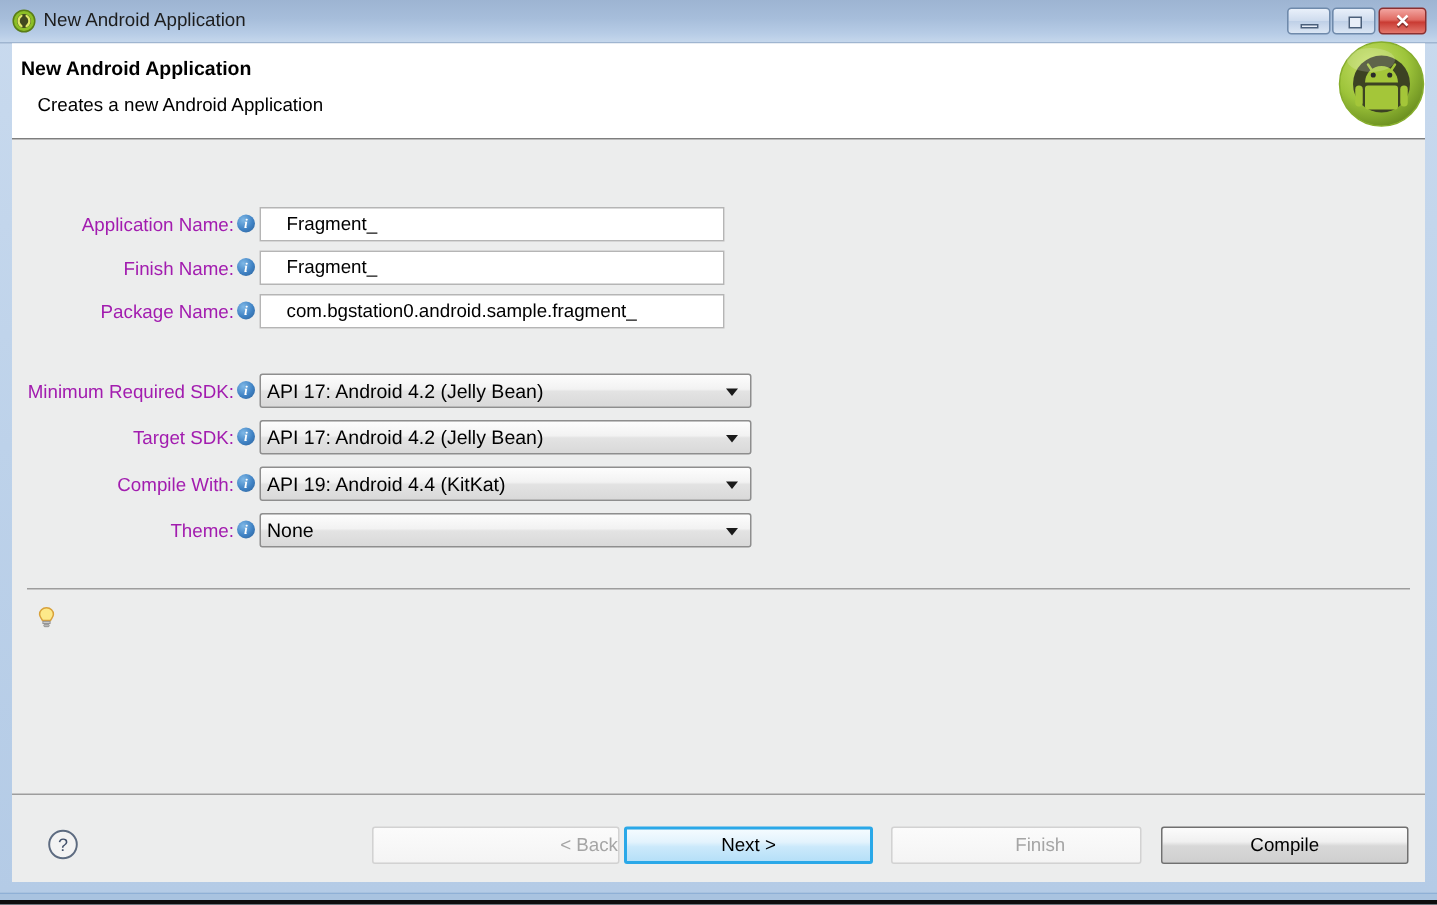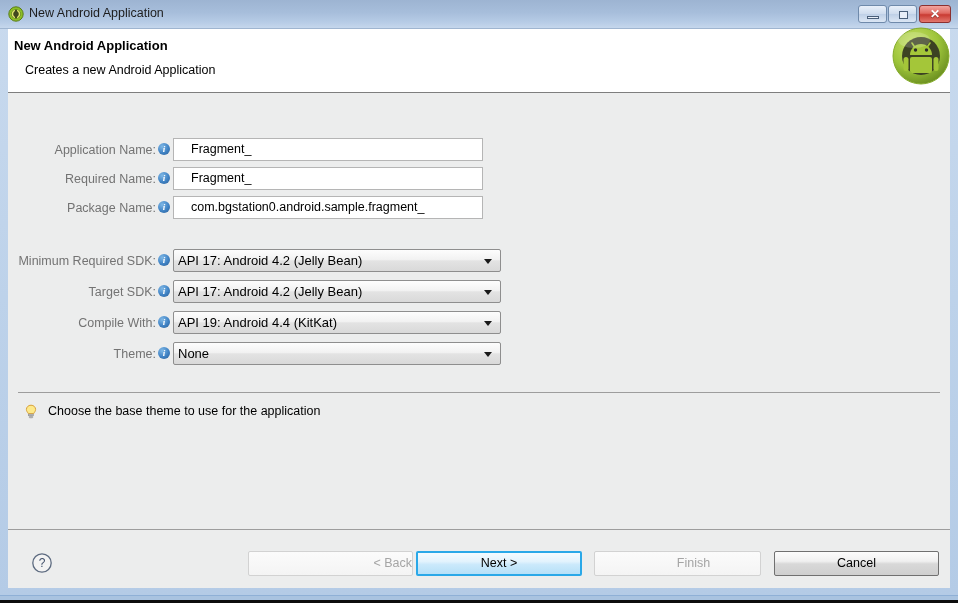--- a/index.html
+++ b/index.html
@@ -144,21 +144,21 @@
     position: absolute;
     left: 0;
     height: 24px;
   }
   .row-label {
     position: absolute;
     right: 0; top: 0;
     height: 24px;
     line-height: 24px;
     font-size: 12.5px;
-    color: #737373;
+    color: #a21caf;
     white-space: nowrap;
     text-align: right;
   }
   .label-col {
     position: absolute;
     left: 0; top: 0;
     width: 148px; height: 24px;
   }
   .info-icon {
     position: absolute;
@@ -379,21 +379,21 @@
       <div class="row" style="top:44px; width:500px;">
         <div class="label-col">
           <span class="row-label">Application Name:</span>
         </div>
         <span class="info-icon"></span>
         <div class="textfield">Fragment_</div>
       </div>
 
       <div class="row" style="top:73px; width:500px;">
         <div class="label-col">
-          <span class="row-label">Required Name:</span>
+          <span class="row-label">Finish Name:</span>
         </div>
         <span class="info-icon"></span>
         <div class="textfield">Fragment_</div>
       </div>
 
       <div class="row" style="top:102px; width:500px;">
         <div class="label-col">
           <span class="row-label">Package Name:</span>
         </div>
         <span class="info-icon"></span>
@@ -447,36 +447,35 @@
       <div id="separator"></div>
 
       <div id="hint">
         <span id="hint-icon">
           <svg width="14" height="16" viewBox="0 0 14 16">
             <path d="M7 1.2 C4.2 1.2 2.4 3.2 2.4 5.5 C2.4 7.3 3.7 8.3 4.3 9.6 L9.7 9.6 C10.3 8.3 11.6 7.3 11.6 5.5 C11.6 3.2 9.8 1.2 7 1.2 Z" fill="#fde98a" stroke="#d8a13a" stroke-width="1"></path>
             <rect x="4.6" y="10.2" width="4.8" height="1.5" fill="#c9c9c9" stroke="#8f8f8f" stroke-width="0.6"></rect>
             <rect x="5.2" y="12.2" width="3.6" height="1.6" rx="0.7" fill="#b8b8b8" stroke="#8f8f8f" stroke-width="0.6"></rect>
           </svg>
         </span>
-        <span id="hint-text">Choose the base theme to use for the application</span>
       </div>
 
     </div>
 
     <div id="buttonbar">
       <span id="help-icon">
         <svg width="22" height="22" viewBox="0 0 22 22">
           <circle cx="11" cy="11" r="9.2" fill="#f3f3f3" stroke="#5d6b80" stroke-width="1.3"></circle>
           <text x="11" y="15.4" text-anchor="middle" font-family="Liberation Sans, sans-serif" font-size="12" fill="#41506a">?</text>
         </svg>
       </span>
 
       <div class="dbtn disabled" id="btn-back">&lt; Back</div>
       <div class="dbtn default" id="btn-next">Next &gt;</div>
       <div class="dbtn disabled" id="btn-finish">Finish</div>
-      <div class="dbtn normal" id="btn-cancel">Cancel</div>
+      <div class="dbtn normal" id="btn-cancel">Compile</div>
     </div>
 
   </div>
 </div>
 
 <div id="taskbar"></div>
 <div id="taskbar-line"></div>
 
 </body></html>

